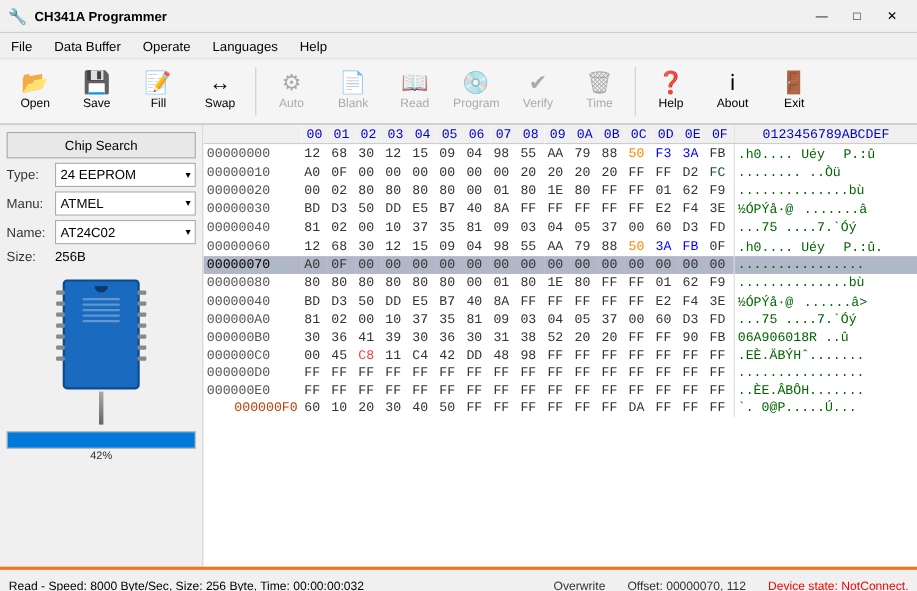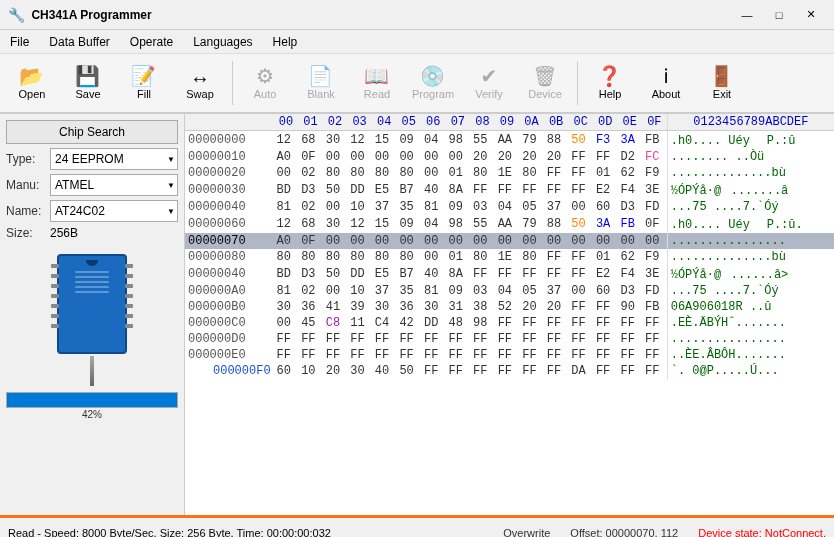--- a/index.html
+++ b/index.html
@@ -304,21 +304,21 @@
     <button class="tool-btn disabled">
       <span class="tool-icon">💿</span>
       <span>Program</span>
     </button>
     <button class="tool-btn disabled">
       <span class="tool-icon">✔</span>
       <span>Verify</span>
     </button>
     <button class="tool-btn disabled">
       <span class="tool-icon">🗑</span>
-      <span>Device</span>
+      <span>Time</span>
     </button>
     <div class="tool-sep"></div>
     <button class="tool-btn">
       <span class="tool-icon">❓</span>
       <span>Help</span>
     </button>
     <button class="tool-btn">
       <span class="tool-icon">ℹ</span>
       <span>About</span>
     </button>
@@ -462,21 +462,21 @@
             <td style="color: rgb(51, 51, 51);">00</td>
             <td style="color: rgb(51, 51, 51);">00</td>
             <td style="color: rgb(51, 51, 51);">00</td>
             <td style="color: rgb(51, 51, 51);">20</td>
             <td style="color: rgb(51, 51, 51);">20</td>
             <td style="color: rgb(51, 51, 51);">20</td>
             <td style="color: rgb(51, 51, 51);">20</td>
             <td style="color: rgb(51, 51, 51);">FF</td>
             <td style="color: rgb(51, 51, 51);">FF</td>
             <td style="color: rgb(51, 51, 51);">D2</td>
-            <td style="color: #ec4899; font-family: Liberation Mono, monospace;">FC</td>
+            <td style="color: #14532d; font-family: Liberation Mono, monospace;">FC</td>
             <td class="ascii-col">........    ..Òü</td>
           </tr>
           <tr>
             <td class="addr-col" style="color: rgb(85, 85, 85);">00000020</td>
             <td style="color: rgb(51, 51, 51);">00</td>
             <td style="color: rgb(51, 51, 51);">02</td>
             <td style="color: rgb(51, 51, 51);">80</td>
             <td style="color: rgb(51, 51, 51);">80</td>
             <td style="color: rgb(51, 51, 51);">80</td>
             <td style="color: rgb(51, 51, 51);">80</td>
@@ -649,21 +649,21 @@
             <td style="color: rgb(51, 51, 51);">FF</td>
             <td style="color: rgb(51, 51, 51);">FF</td>
             <td style="color: rgb(51, 51, 51);">90</td>
             <td style="color: rgb(51, 51, 51);">FB</td>
             <td class="ascii-col">06A906018R  ..û</td>
           </tr>
           <tr>
             <td class="addr-col" style="color: rgb(85, 85, 85);">000000C0</td>
             <td style="color: rgb(51, 51, 51);">00</td>
             <td style="color: rgb(51, 51, 51);">45</td>
-            <td style="color: #a21caf;">C8</td>
+            <td style="color: #ef4444;">C8</td>
             <td style="color: rgb(51, 51, 51);">11</td>
             <td style="color: rgb(51, 51, 51);">C4</td>
             <td style="color: rgb(51, 51, 51);">42</td>
             <td style="color: rgb(51, 51, 51);">DD</td>
             <td style="color: rgb(51, 51, 51);">48</td>
             <td style="color: rgb(51, 51, 51);">98</td>
             <td style="color: rgb(51, 51, 51);">FF</td>
             <td style="color: rgb(51, 51, 51);">FF</td>
             <td style="color: rgb(51, 51, 51);">FF</td>
             <td style="color: rgb(51, 51, 51);">FF</td>
@@ -706,21 +706,21 @@
             <td style="color: rgb(51, 51, 51);">FF</td>
             <td style="color: rgb(51, 51, 51);">FF</td>
             <td style="color: rgb(51, 51, 51);">FF</td>
             <td style="color: rgb(51, 51, 51);">FF</td>
             <td style="color: rgb(51, 51, 51);">FF</td>
             <td style="color: rgb(51, 51, 51);">FF</td>
             <td style="color: rgb(51, 51, 51);">FF</td>
             <td class="ascii-col">..ÈE.ÂBÔH.......</td>
           </tr>
           <tr>
-            <td class="addr-col" style="color: #1d4ed8; padding-left: 28px;">000000F0</td>
+            <td class="addr-col" style="color: #c2410c; padding-left: 28px;">000000F0</td>
             <td style="color: rgb(51, 51, 51);">60</td>
             <td style="color: rgb(51, 51, 51);">10</td>
             <td style="color: rgb(51, 51, 51);">20</td>
             <td style="color: rgb(51, 51, 51);">30</td>
             <td style="color: rgb(51, 51, 51);">40</td>
             <td style="color: rgb(51, 51, 51);">50</td>
             <td style="color: rgb(51, 51, 51);">FF</td>
             <td style="color: rgb(51, 51, 51);">FF</td>
             <td style="color: rgb(51, 51, 51);">FF</td>
             <td style="color: rgb(51, 51, 51);">FF</td>

